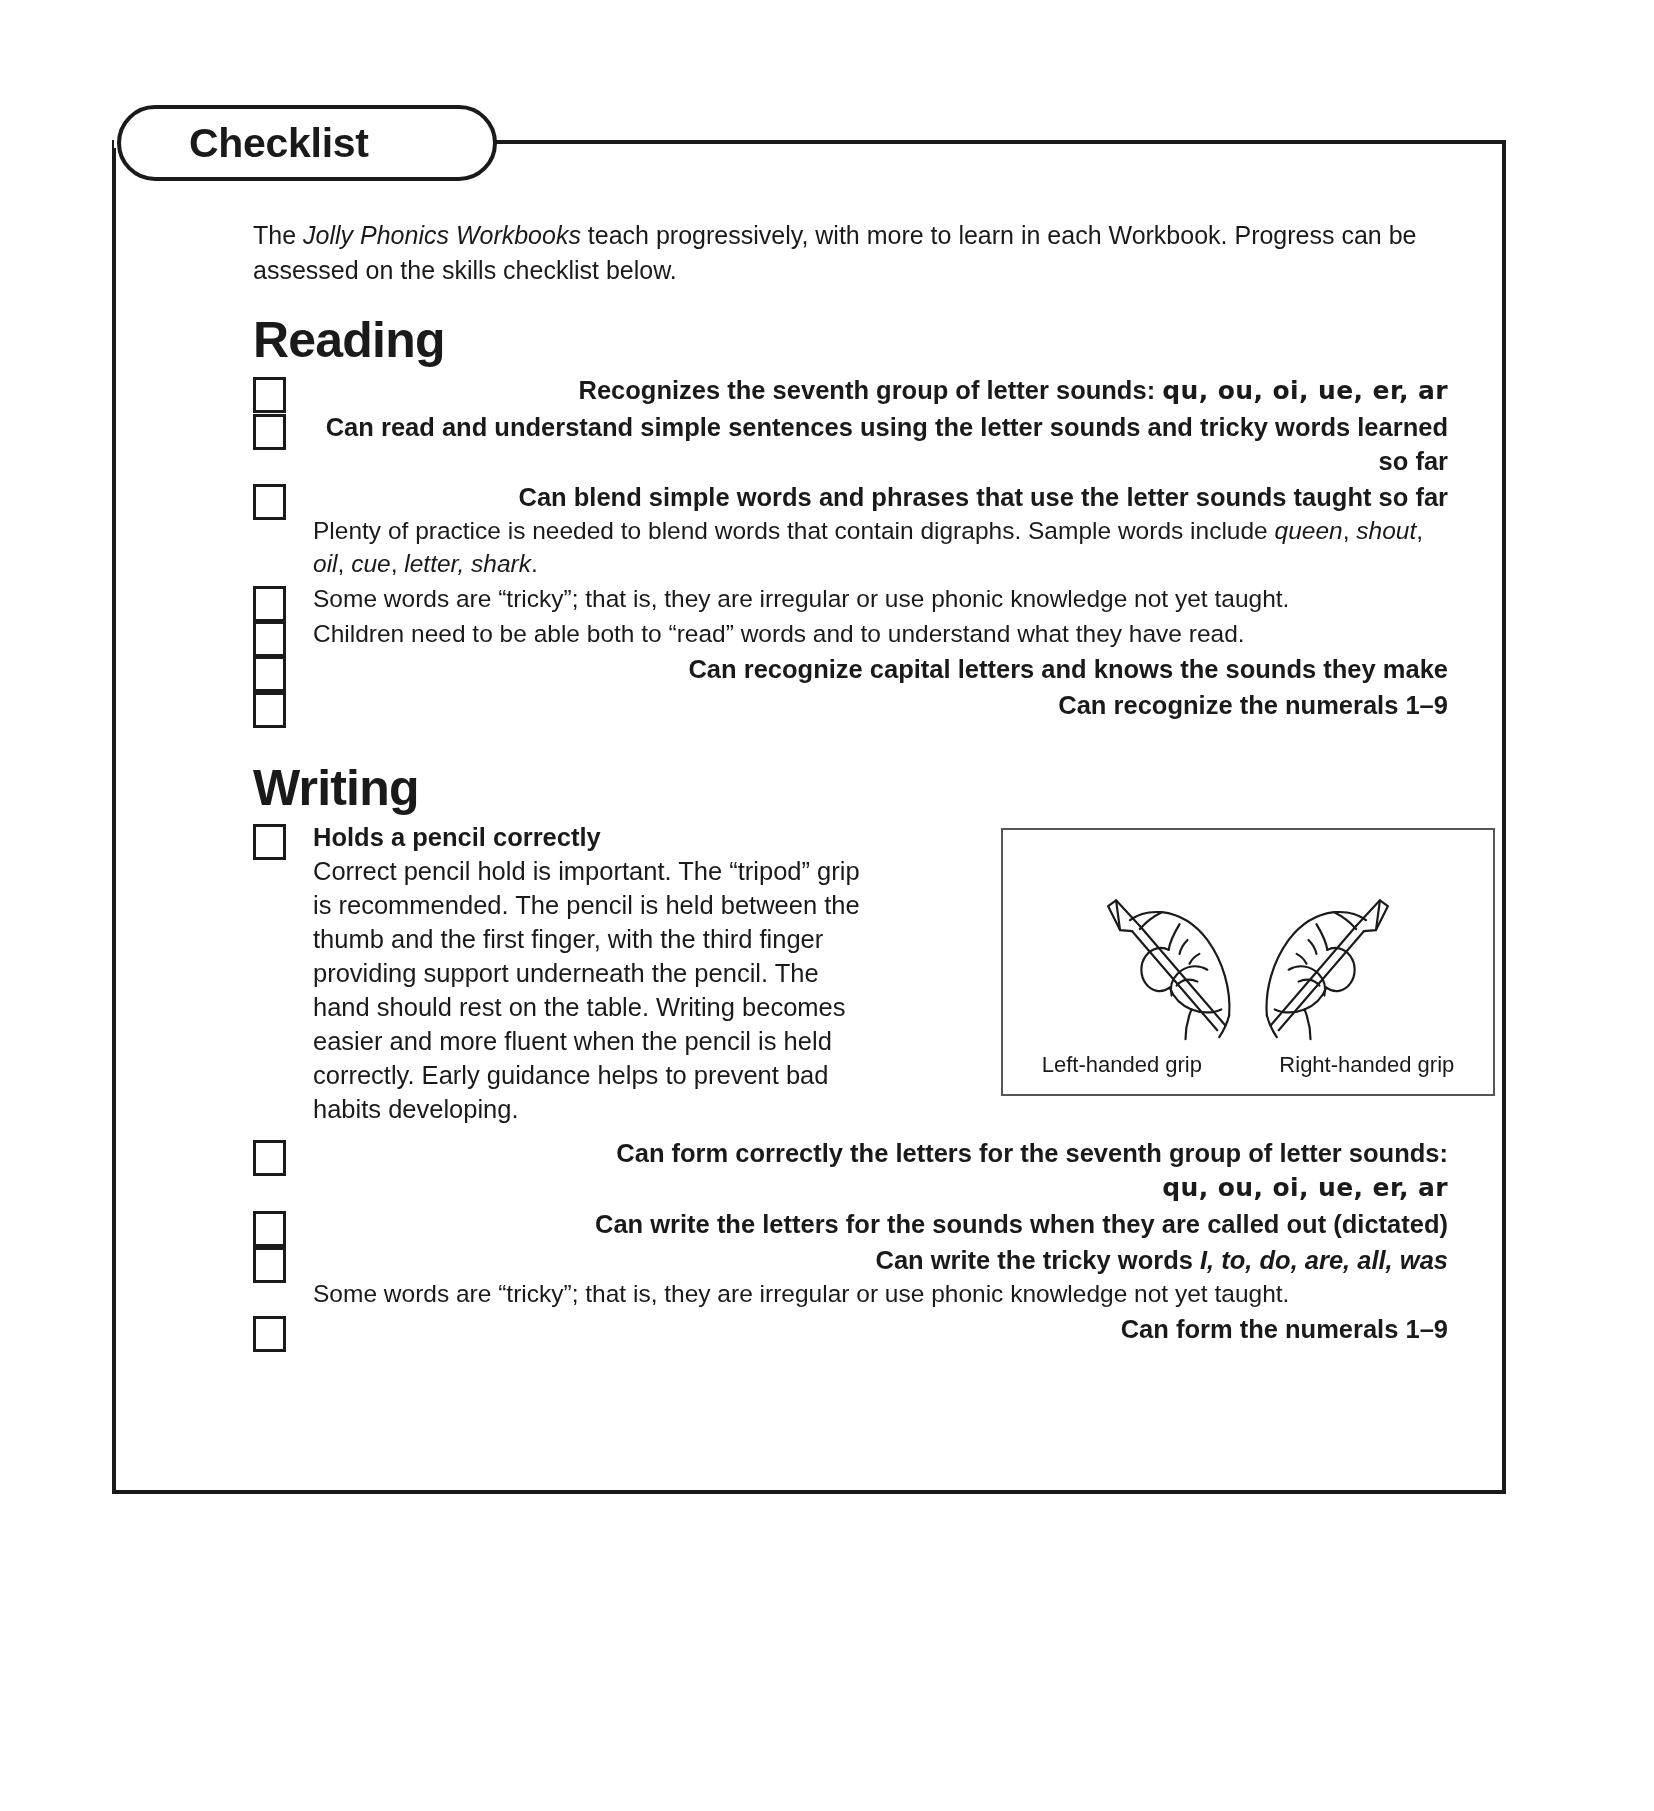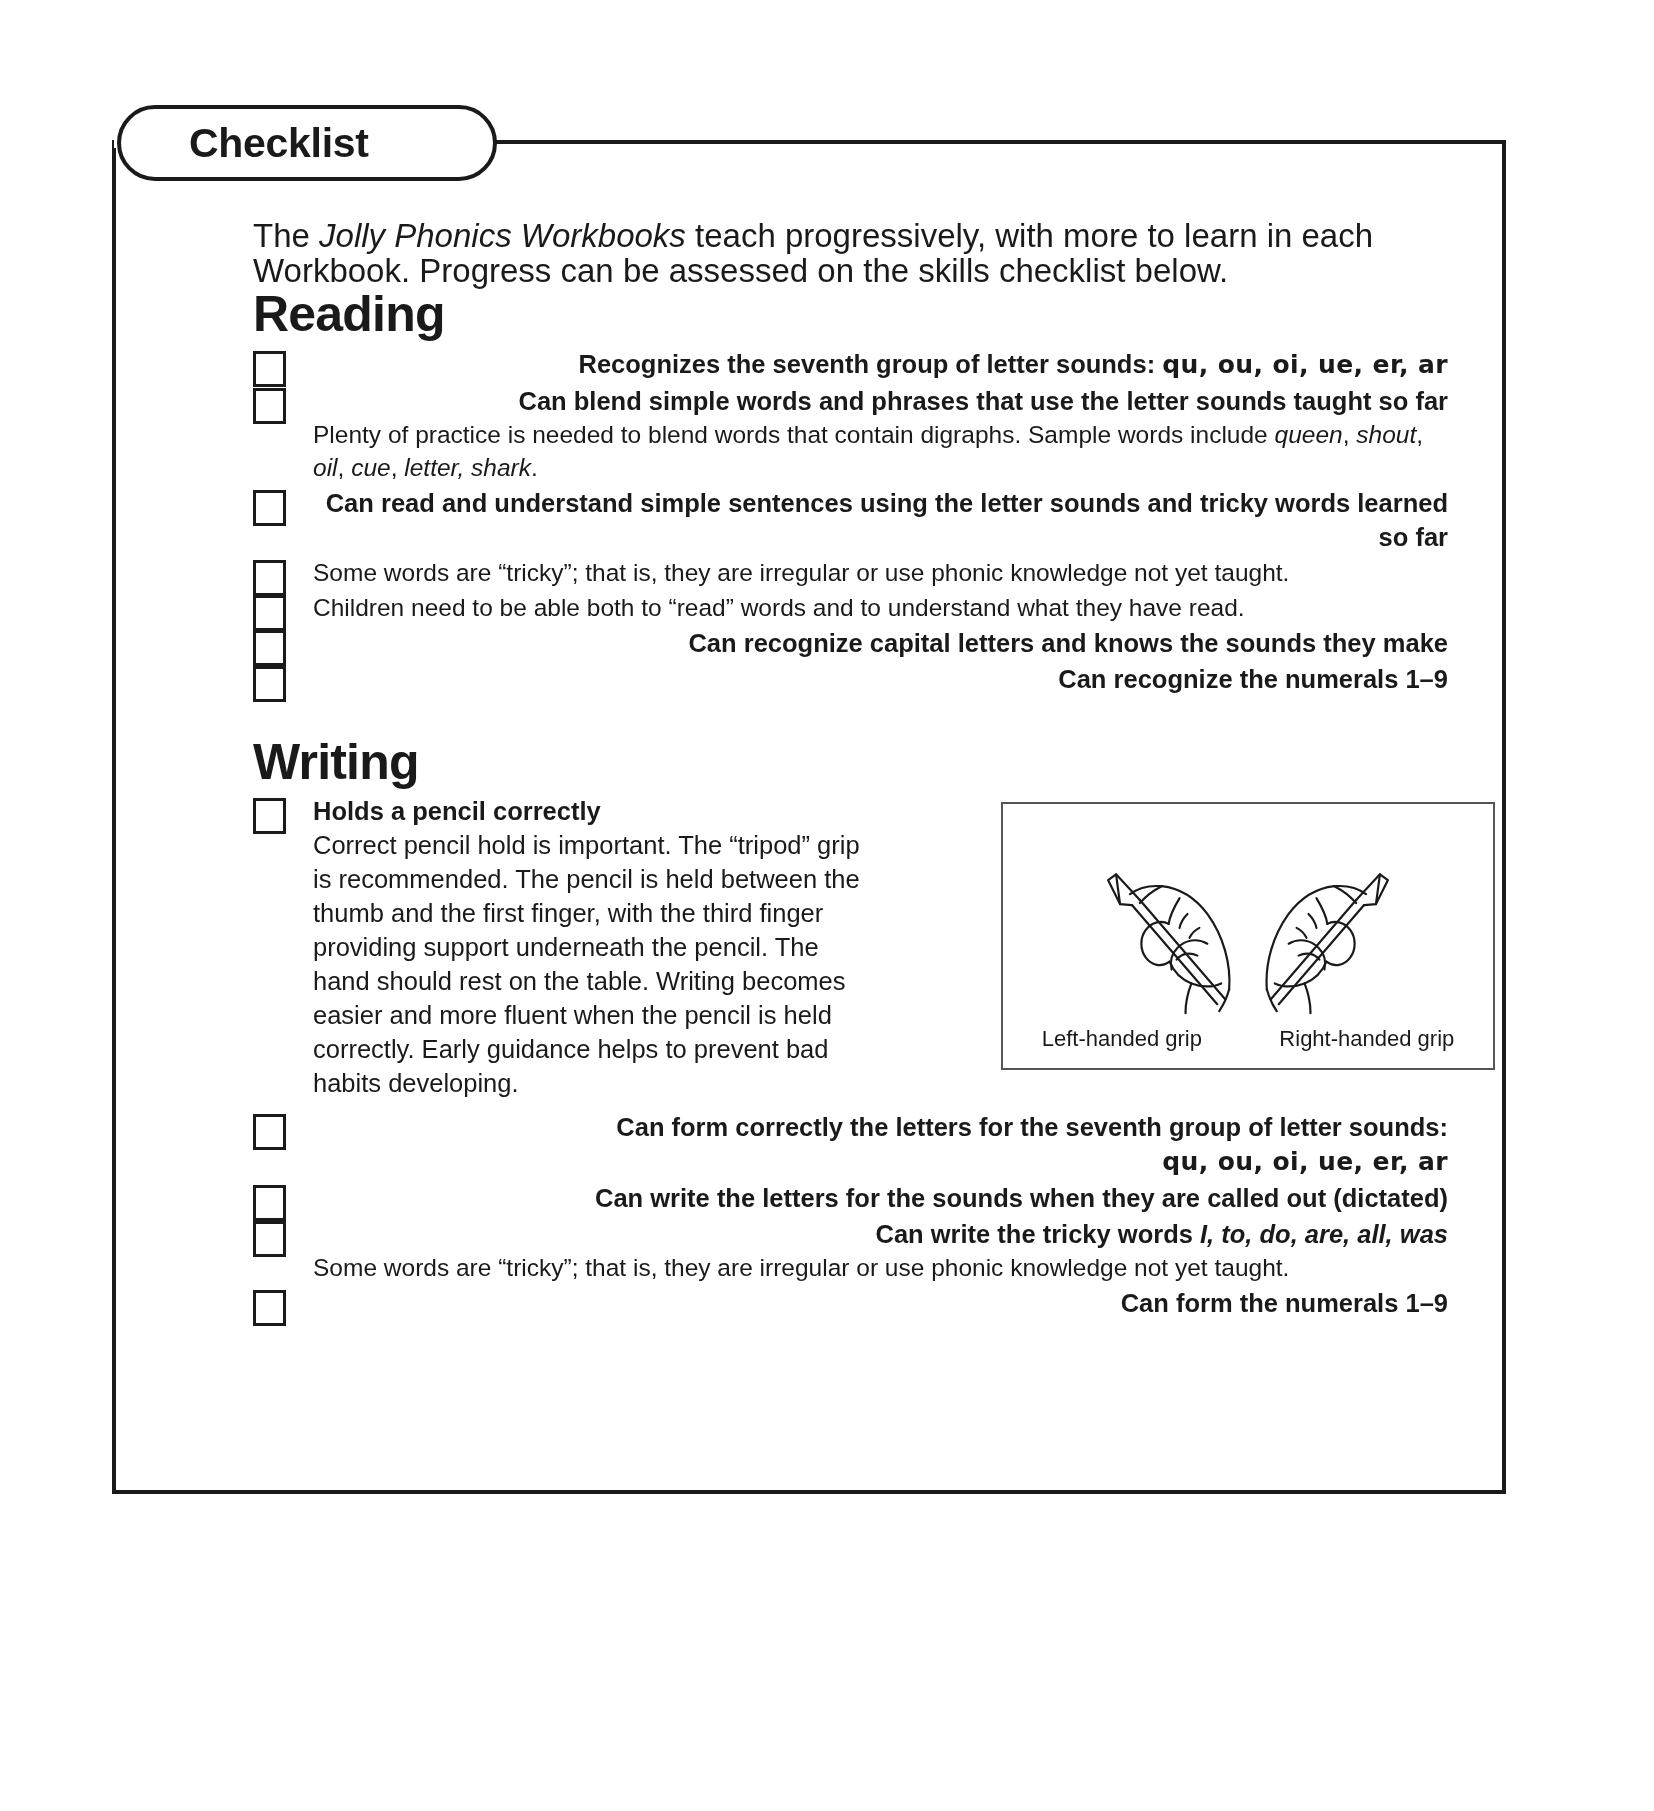--- a/index.html
+++ b/index.html
@@ -70,23 +70,24 @@
 
   
   .content {
     position: absolute;
     left: 253px;
     top: 218px;
     width: 1195px;
   }
 
   .intro {
-    font-size: 33px;
+    font-size: 25px;
     line-height: 35px;
     width: 1180px;
+    margin-bottom: 26px;
   }
   .intro i { font-style: italic; }
 
   .section-heading {
     font-size: 50px;
     font-weight: bold;
     letter-spacing: -0.8px;
     margin: 0 0 6px 0;
     line-height: 1.05;
   }
@@ -193,27 +194,27 @@
 
     <div class="section-heading">Reading</div>
 
     <div class="row">
       <span class="checkbox"></span>
       <div class="row-main"><span>Recognizes the seventh group of letter sounds: </span><span class="phonic">qu, ou, oi, ue, er, ar</span></div>
     </div>
 
     <div class="row">
       <span class="checkbox"></span>
+      <div class="row-main"><span>Can read and understand simple sentences using the letter sounds and tricky words learned so far</span></div>
+    </div>
+
+    <div class="row">
+      <span class="checkbox"></span>
       <div class="row-main"><span>Can blend simple words and phrases that use the letter sounds taught so far</span></div>
       <div class="row-note"><span>Plenty of practice is needed to blend words that contain digraphs. Sample words include </span><i>queen</i><span>, </span><i>shout</i><span>, </span><i>oil</i><span>, </span><i>cue</i><span>, </span><i>letter, shark</i><span>.</span></div>
-    </div>
-
-    <div class="row">
-      <span class="checkbox"></span>
-      <div class="row-main"><span>Can read and understand simple sentences using the letter sounds and tricky words learned so far</span></div>
     </div>
 
     <div class="row">
       <span class="checkbox"></span>
       <div class="row-note">Some words are “tricky”; that is, they are irregular or use phonic knowledge not yet taught.</div>
     </div>
 
     <div class="row">
       <span class="checkbox"></span>
       <div class="row-note">Children need to be able both to “read” words and to understand what they have read.</div>

